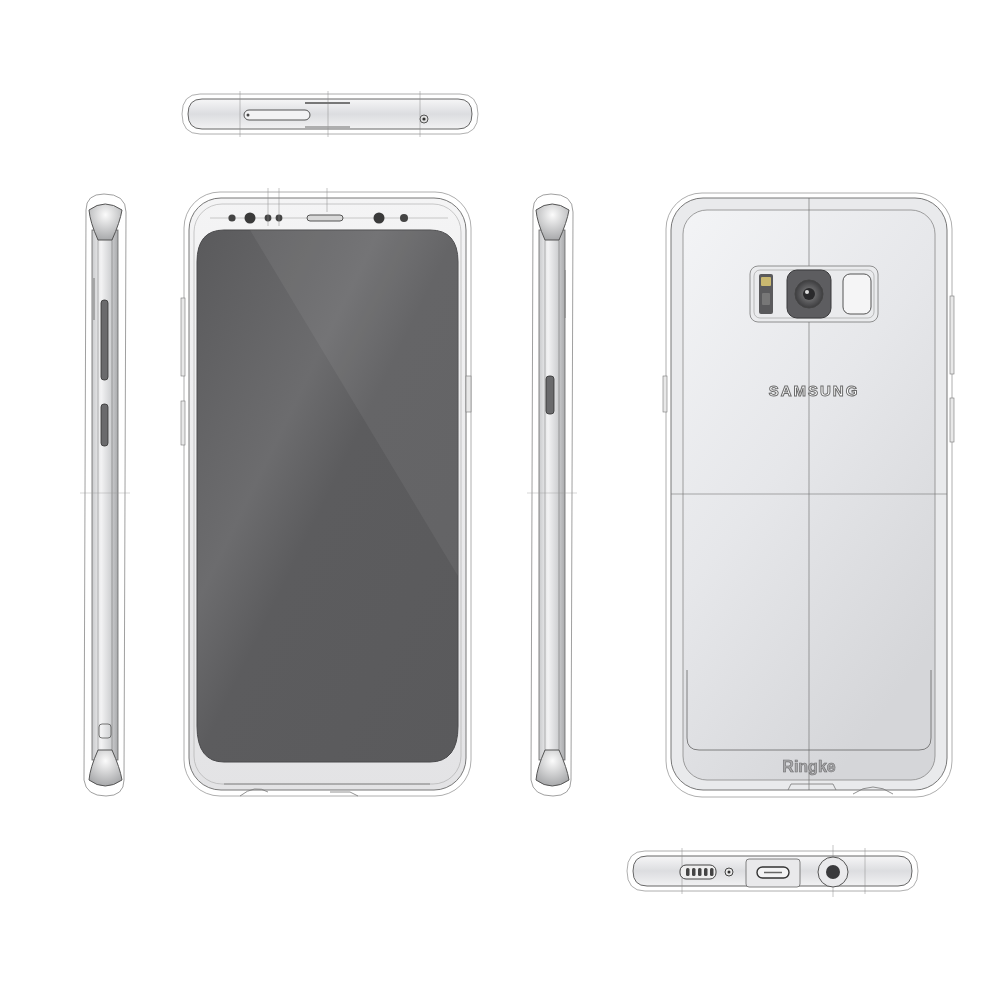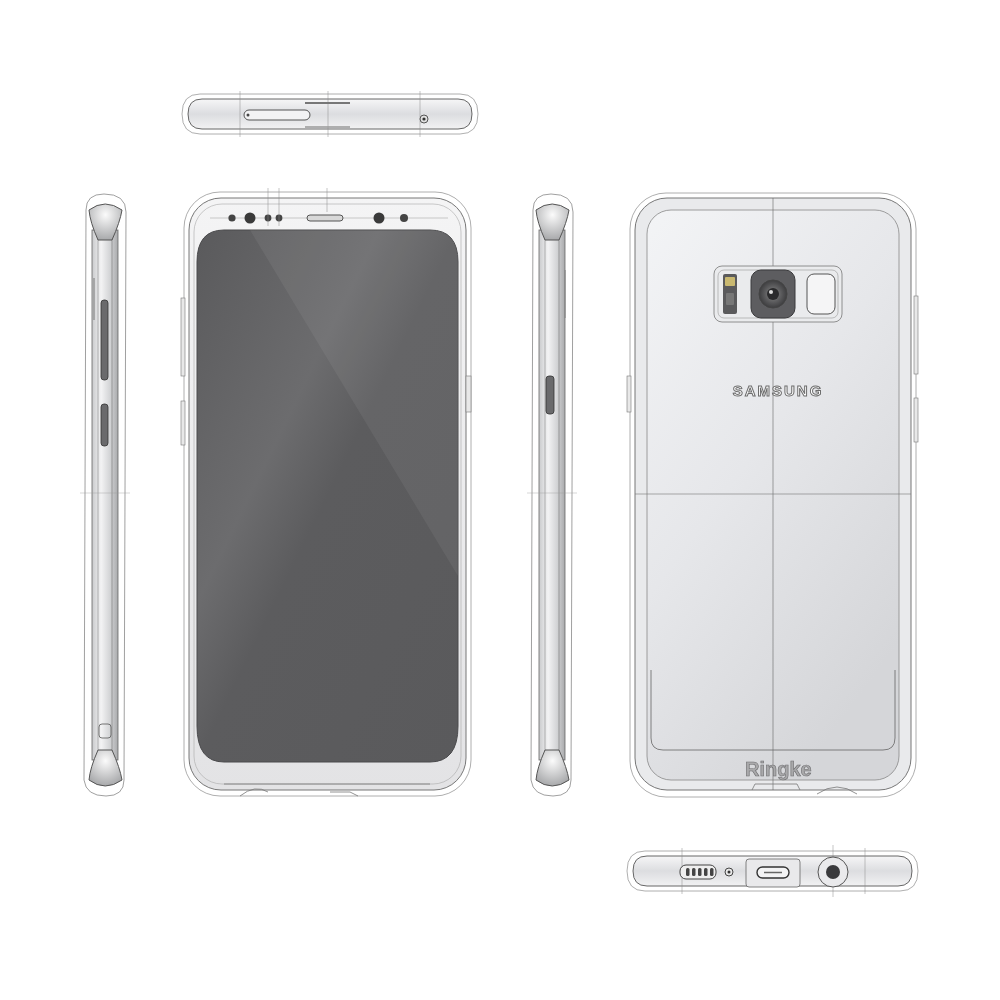--- a/index.html
+++ b/index.html
@@ -125,21 +125,21 @@
     <path d="M9 20 Q25 8 42 20 Q40 32 32 50 L18 50 Q10 32 9 20 Z" fill="url(#capGrad)" stroke="#555" stroke-width="1"></path>
     <path d="M9 590 Q25 602 42 590 Q40 578 32 560 L18 560 Q10 578 9 590 Z" fill="url(#capGrad)" stroke="#555" stroke-width="1"></path>
     <line x1="0" y1="303" x2="50" y2="303" stroke="#999" stroke-width="0.4"></line>
     <g>
       <rect x="19" y="186" width="8" height="38" rx="3" fill="#6a6a6c" stroke="#333" stroke-width="0.8"></rect>
     </g>
     <line x1="38" y1="80" x2="38" y2="128" stroke="#888" stroke-width="1.2"></line>
   </svg>
 </div>
 
-<div class="view" style="left:627px; top:190px; width:292px; height:610px;">
+<div class="view" style="left:663px; top:190px; width:292px; height:610px;">
   <svg width="292" height="610" viewBox="0 0 292 610">
     <defs>
       <linearGradient id="backGrad" x1="0" y1="0" x2="0.6" y2="1">
         <stop offset="0" stop-color="#f3f4f6"></stop>
         <stop offset="0.5" stop-color="#e6e7ea"></stop>
         <stop offset="1" stop-color="#d5d6d9"></stop>
       </linearGradient>
       <radialGradient id="lensGrad" cx="0.5" cy="0.5" r="0.5">
         <stop offset="0" stop-color="#888"></stop>
         <stop offset="0.6" stop-color="#5a5a5c"></stop>
@@ -173,21 +173,21 @@
       <circle cx="144" cy="102" r="2" fill="#ddd"></circle>
     </g>
     <g>
       <rect x="180" y="84" width="28" height="40" rx="7" fill="#f5f5f6" stroke="#555" stroke-width="1"></rect>
     </g>
 
     <path d="M125 600 L128 594 L170 594 L173 600" fill="none" stroke="#777" stroke-width="0.8"></path>
     <path d="M190 604 Q210 590 230 604" fill="none" stroke="#777" stroke-width="0.8"></path>
   </svg>
   <div class="brand-text" style="left:95px; top:192px; width:112px; text-align:center; font-size:15px;">SAMSUNG</div>
-  <div class="ringke-text" style="left:118px; top:568px; width:56px; text-align:center; font-size:20px;">Ringke</div>
+  <div class="ringke-text" style="left:118px; top:568px; width:56px; text-align:center; font-size:16px;">Ringke</div>
 </div>
 
 <div class="view" style="left:625px; top:845px; width:295px; height:52px;">
   <svg width="295" height="52" viewBox="0 0 295 52">
     <path d="M20 6 L275 6 Q293 6 293 26 Q293 46 275 46 L20 46 Q2 46 2 26 Q2 6 20 6 Z" fill="none" stroke="#9a9a9a" stroke-width="0.8"></path>
     <path d="M22 11 L273 11 Q287 11 287 26 Q287 41 273 41 L22 41 Q8 41 8 26 Q8 11 22 11 Z" fill="url(#edgeGrad)" stroke="#666" stroke-width="1"></path>
     <line x1="57" y1="3" x2="57" y2="49" stroke="#888" stroke-width="0.5"></line>
     <line x1="240" y1="3" x2="240" y2="49" stroke="#888" stroke-width="0.5"></line>
     <line x1="208" y1="0" x2="208" y2="52" stroke="#888" stroke-width="0.5"></line>
     <g>

